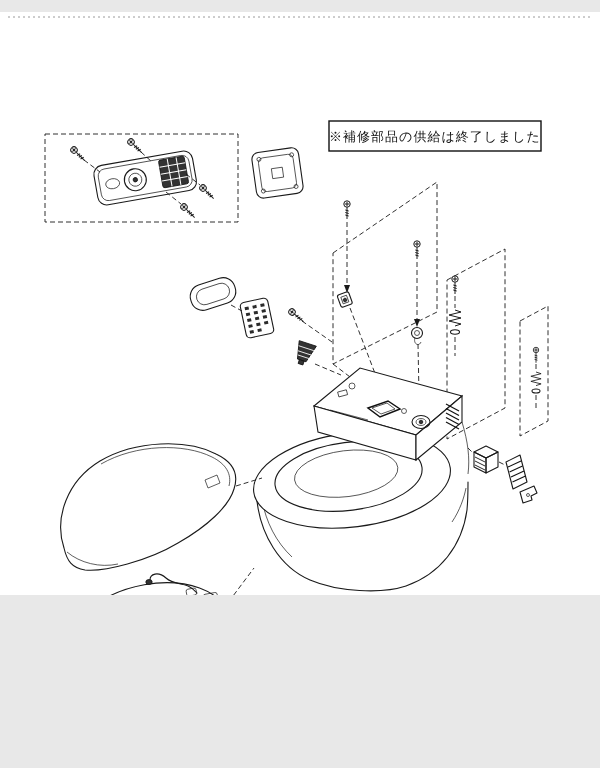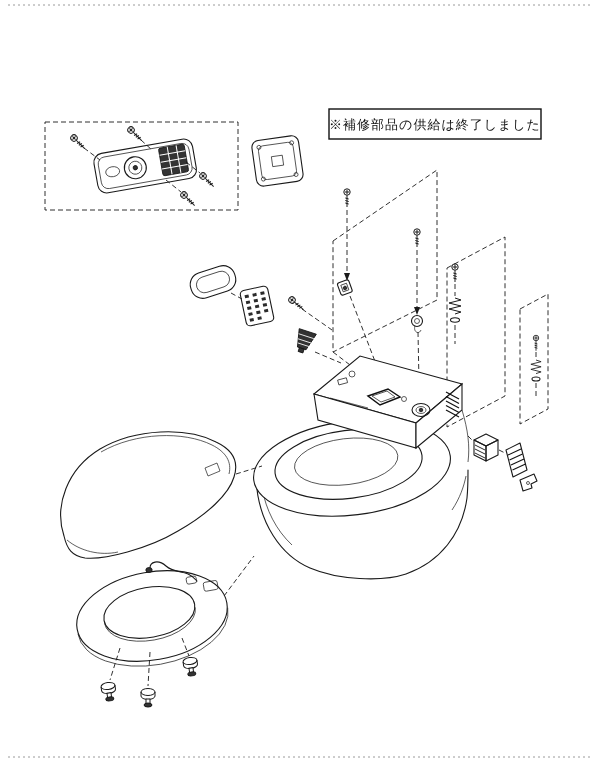--- a/index.html
+++ b/index.html
@@ -1,16 +1,16 @@
 <!DOCTYPE html>
 <html><head>
 <meta charset="utf-8">
 <style>
   html,body{margin:0;padding:0;background:#e8e8e8;font-family:"Liberation Sans",sans-serif;}
-  .page{position:relative;width:600px;height:768px;margin:0 auto;background:#ffffff;overflow:hidden;}
+  .page{position:relative;width:600px;height:583px;margin:12px auto;background:#ffffff;overflow:hidden;}
   svg{position:absolute;left:0;top:0;display:block;}
   .ln{stroke:#1a1a1a;fill:none;stroke-width:1.1;stroke-linecap:round;stroke-linejoin:round;}
   .thin{stroke:#1a1a1a;fill:none;stroke-width:0.7;}
   .dash{stroke:#1a1a1a;fill:none;stroke-width:0.9;stroke-dasharray:5 3;}
   .dot{stroke:#9a9a9a;fill:none;stroke-width:1;stroke-dasharray:2 3;}
   .dark{fill:#333;stroke:#111;stroke-width:0.8;}
   .wfill{fill:#ffffff;stroke:#1a1a1a;stroke-width:1.1;}
   .notice-text{font-size:13px;letter-spacing:1px;fill:#111;font-family:"Liberation Sans",sans-serif;}
 </style>
 </head>

